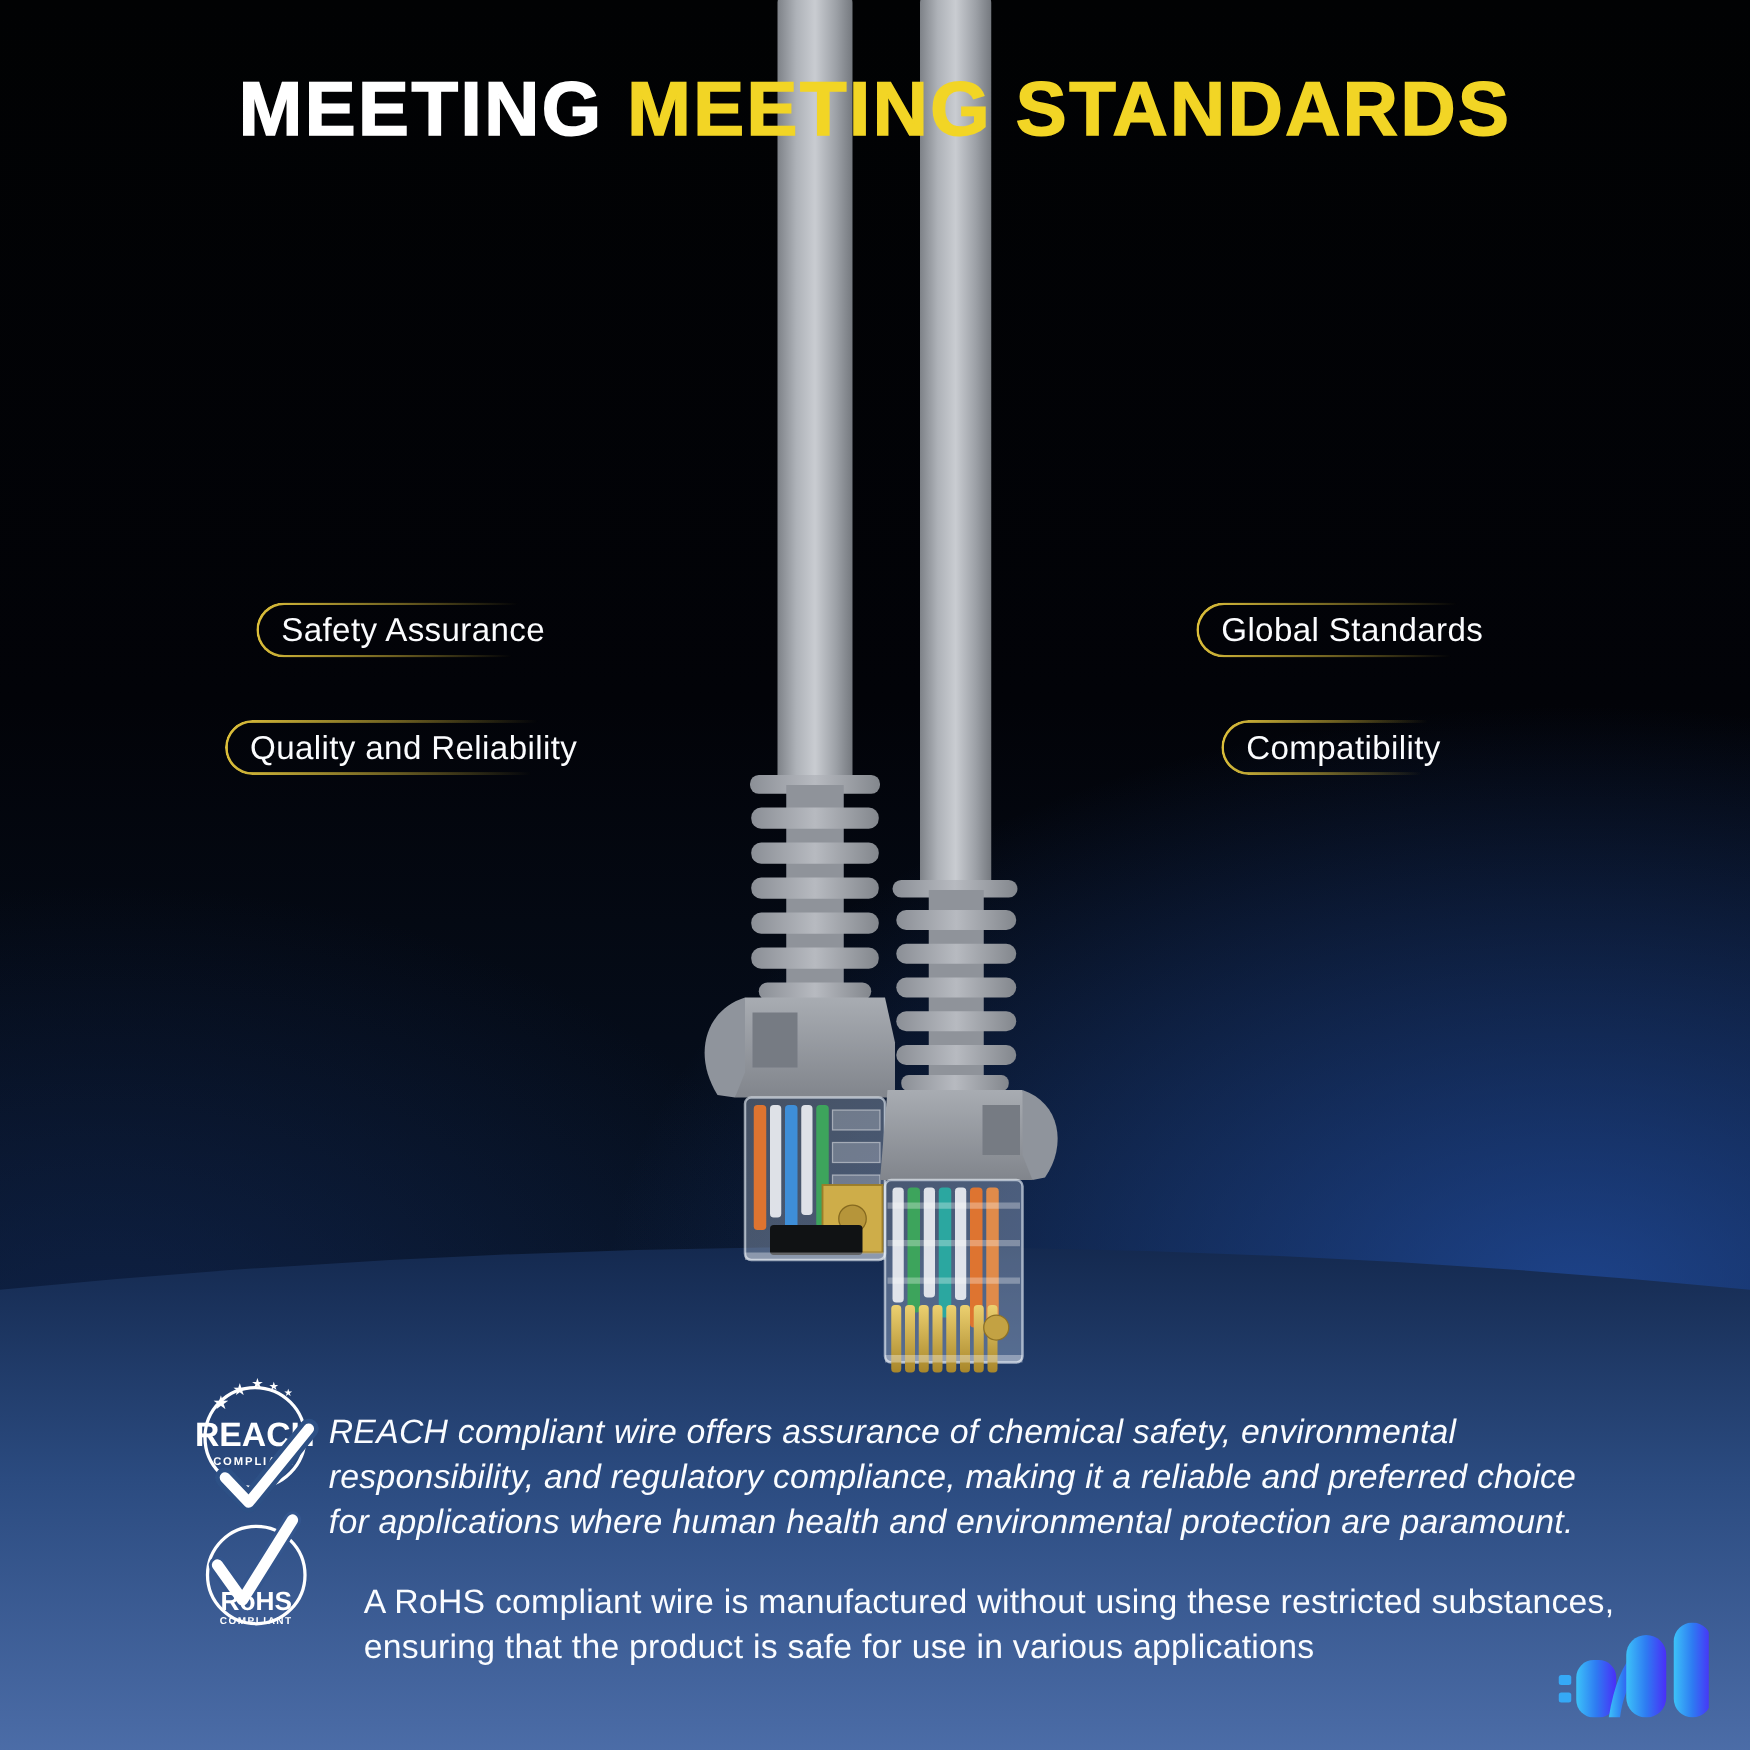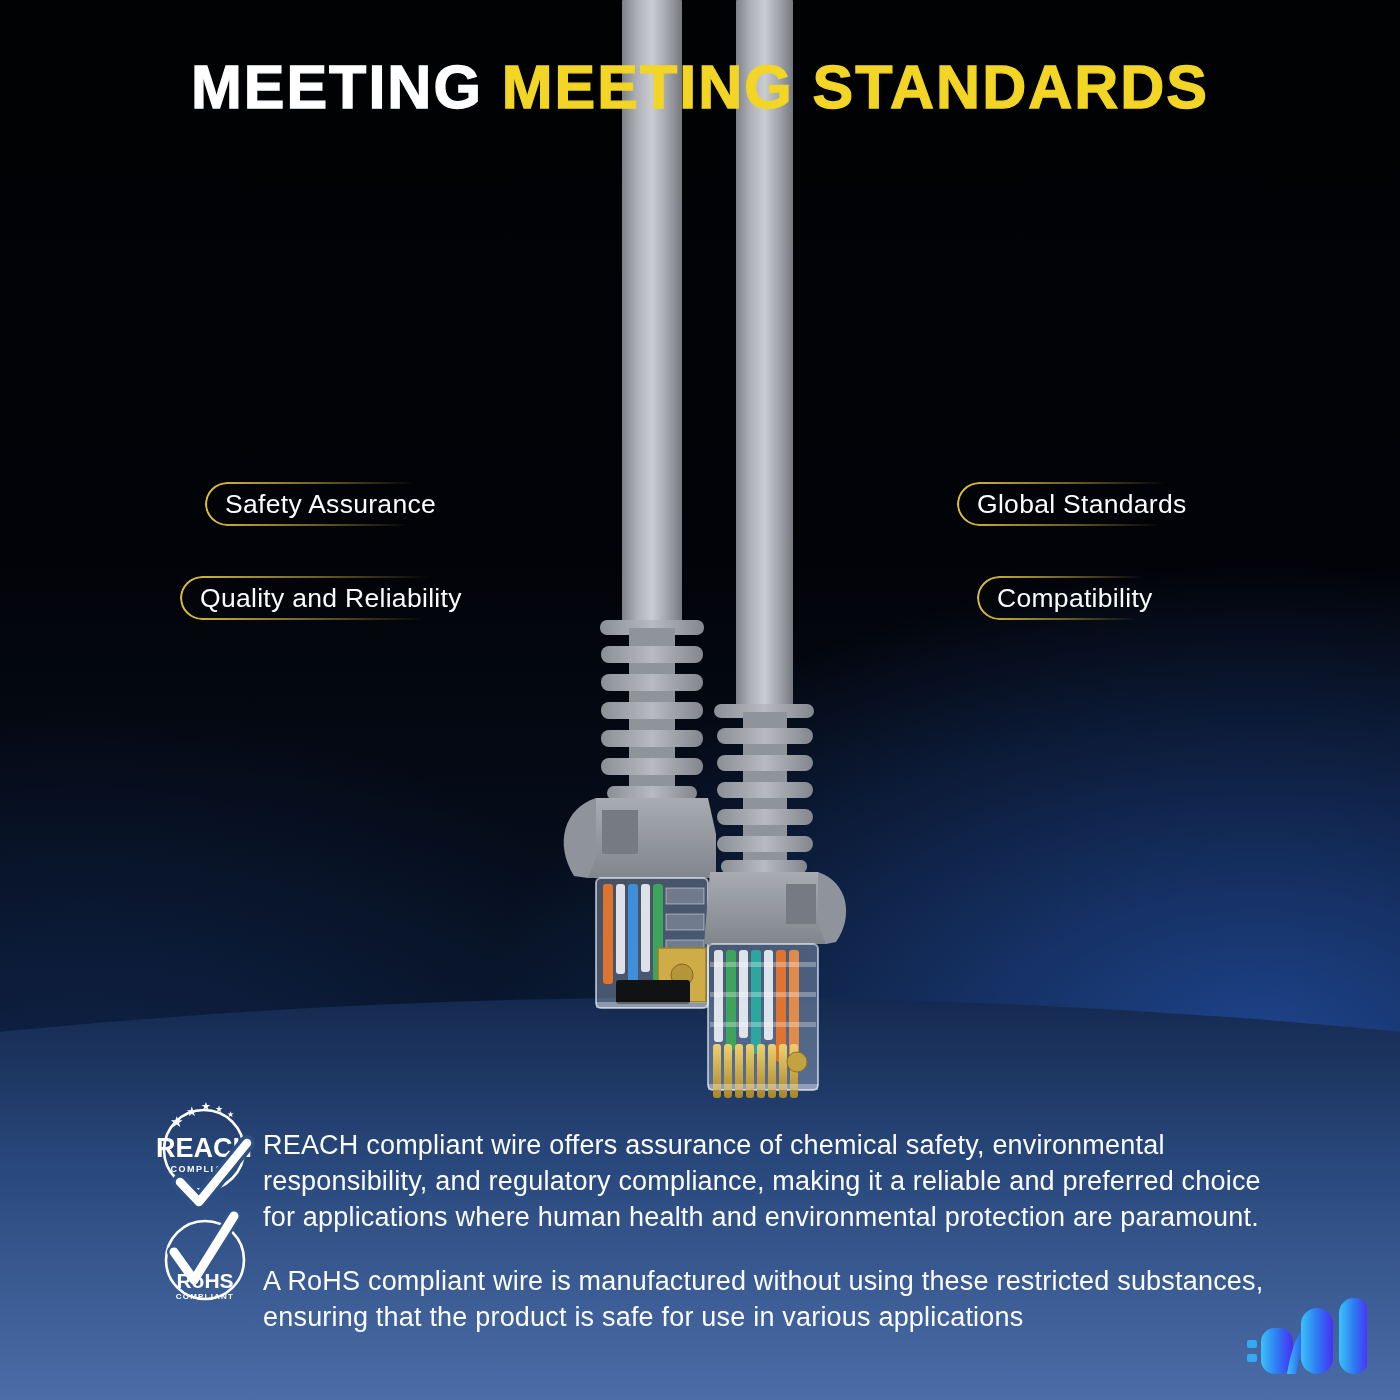--- a/index.html
+++ b/index.html
@@ -42,22 +42,22 @@
   }
   .pill-safety{left:205px;top:482px;}
   .pill-quality{left:180px;top:576px;}
   .pill-global{left:957px;top:482px;}
   .pill-compat{left:977px;top:576px;}
   
   .para{
     position:absolute;left:263px;width:1015px;
     font-size:27px;line-height:36px;letter-spacing:.2px;color:#fafcff;z-index:6;
   }
-  .para-reach{top:1100px;}
-  .para-rohs{top:1236px;}
+  .para-reach{top:1100px;font-style:italic;}
+  .para-rohs{top:1236px;margin-left:28px;}
   .badges,.scene{position:absolute;inset:0;z-index:4;pointer-events:none;}
   .logo{position:absolute;left:1245px;top:1298px;z-index:6;}
 </style>
 </head>
 <body>
 
 <div class="canvas">
 
   <div class="bg"></div>
 

